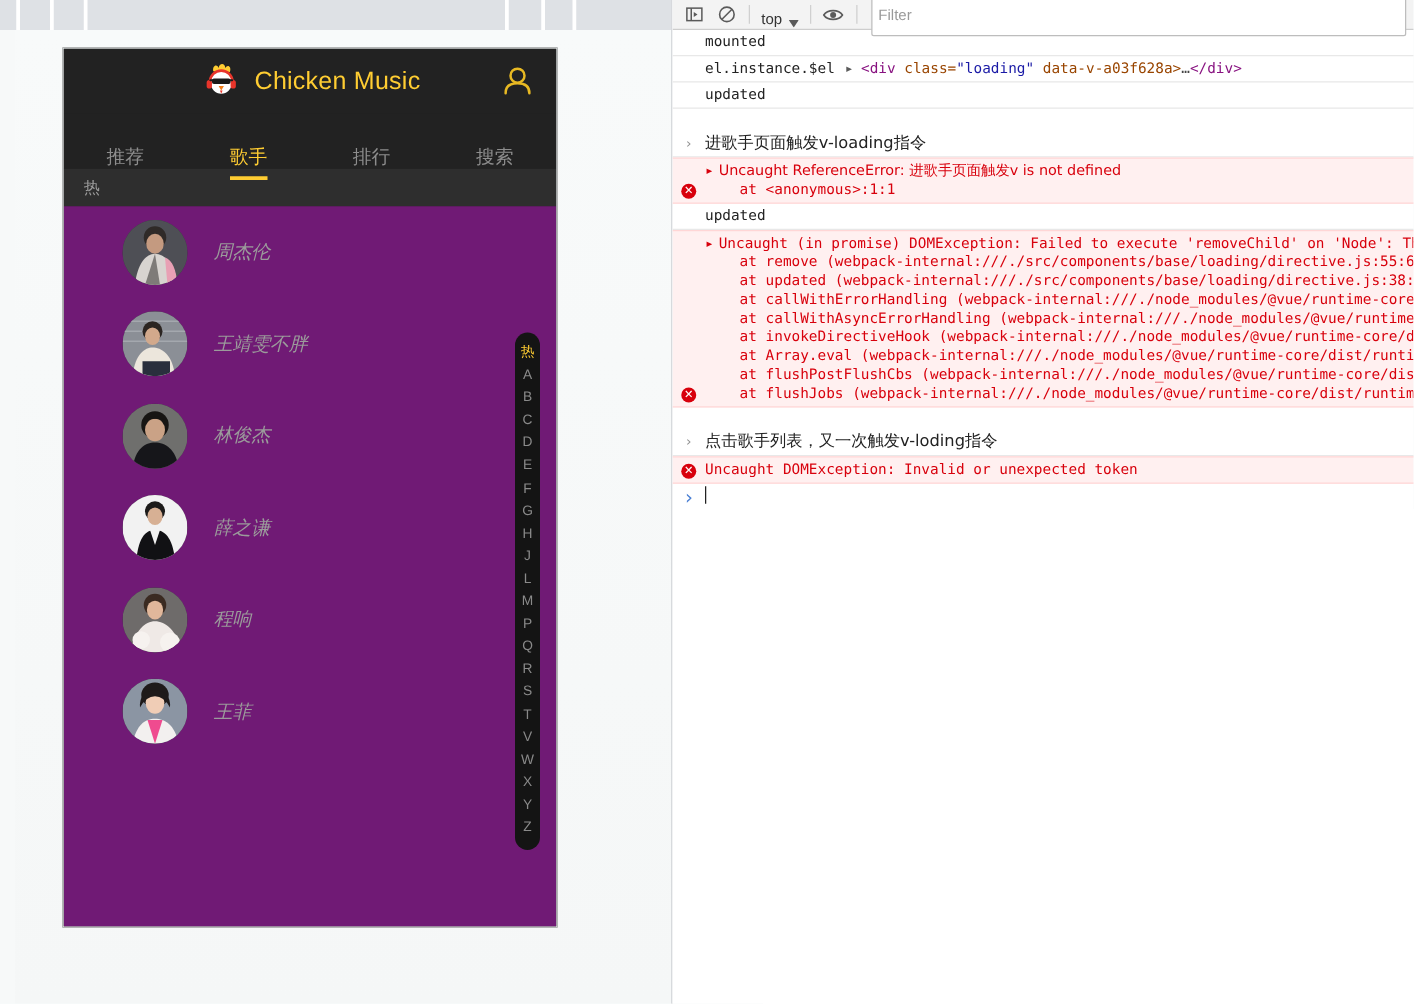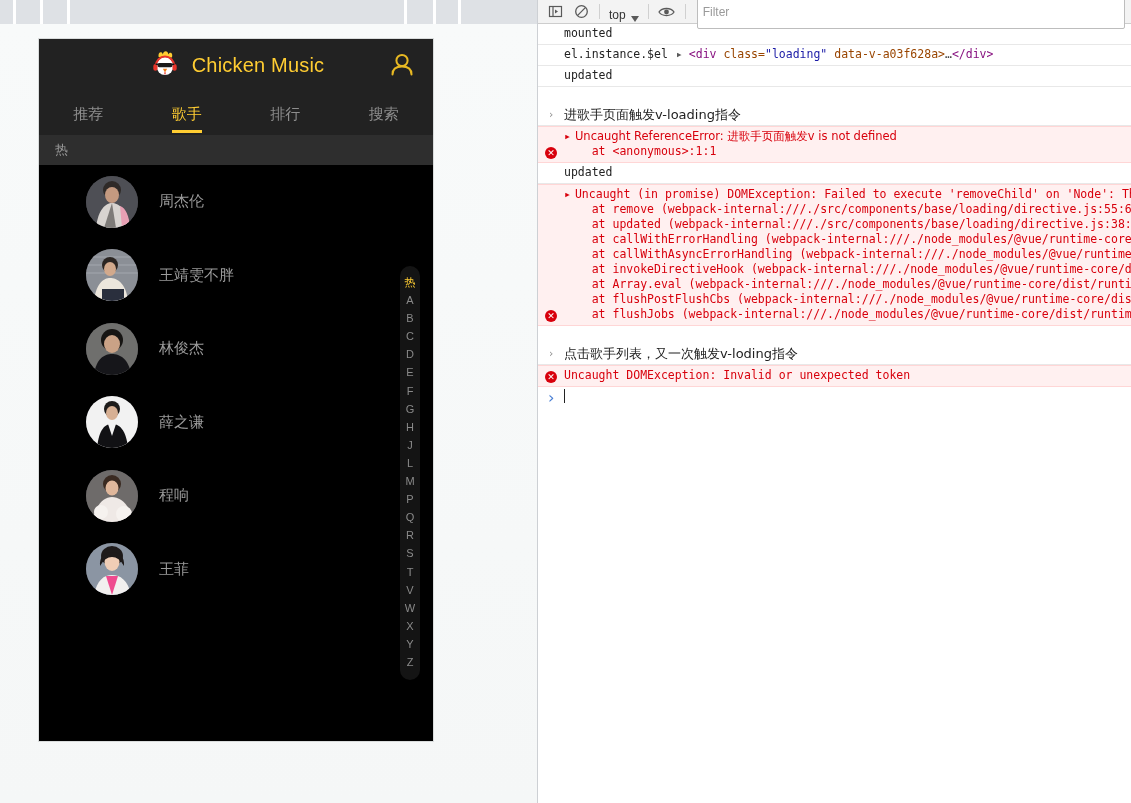--- a/index.html
+++ b/index.html
@@ -17,21 +17,21 @@
     overflow:hidden;
   }
   #browser-toolbar-strip {
     position:absolute; left:0; top:0; width:537px; height:24px;
     background:#dee1e5;
   }
   #browser-toolbar-strip .sep {
     position:absolute; top:0; width:3px; height:24px; background:#fff;
   }
   #page-canvas {
-    position:absolute; left:0; top:24px; width:537px; height:779px;
+    position:absolute; left:12px; top:24px; width:537px; height:779px;
     background:linear-gradient(180deg,#f8fafa 0%, #f5f7f7 100%);
   }
 
   
   #app-shell {
     position:absolute; left:38px; top:14px; width:396px; height:704px;
     background:#222222;
     border:1px solid #d9dcdc;
     overflow:hidden;
   }
@@ -47,42 +47,42 @@
     font-family:"Liberation Sans", sans-serif;
   }
   #user-icon-btn {
     position:absolute; right:16px; top:50%; transform:translateY(-50%);
     width:30px; height:30px; cursor:pointer;
   }
   #user-icon-btn svg { display:block; }
 
   #app-tabs {
     height:44px; background:#222222;
-    display:flex; align-items:center;
+    display:flex; align-items:flex-end;
   }
   .tab {
     flex:1; text-align:center; position:relative;
     color:#8d8d8d; font-size:15px; padding-top:3px;
     cursor:pointer;
     font-family:"Liberation Sans","DejaVu Sans",sans-serif;
   }
   .tab.active { color:#ffcd32; }
   .tab.active .tab-underline {
     position:absolute; left:50%; transform:translateX(-50%);
     bottom:-9px; width:30px; height:3px; background:#ffcd32;
   }
 
   #group-header {
     height:30px; background:#2e2e2e;
     display:flex; align-items:center; padding-left:16px;
     color:#9b9b9b; font-size:13px;
   }
 
   #singer-scroll {
-    position:relative; height:578px; background:#000000; overflow:hidden;
+    position:relative; height:578px; background:#701a75; overflow:hidden;font-style:italic;
   }
   .singer-row {
     height:73.5px; display:flex; align-items:center; padding-left:47px;
     cursor:pointer;
   }
   .avatar {
     width:52px; height:52px; border-radius:50%;
     flex:0 0 52px; overflow:hidden; position:relative;
     background:#3b3b40;
   }

